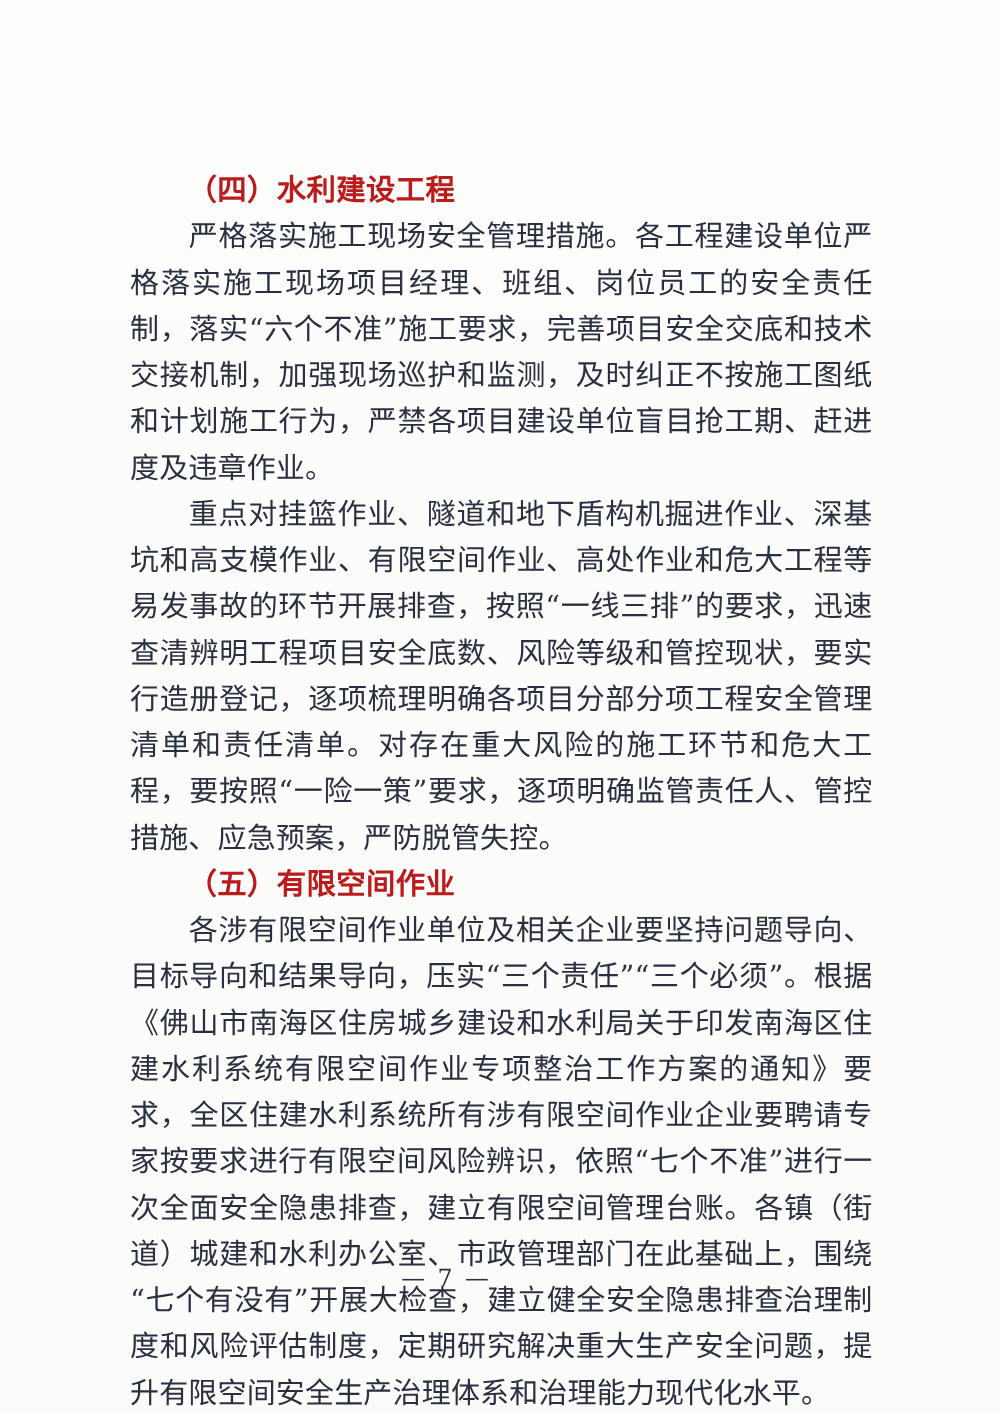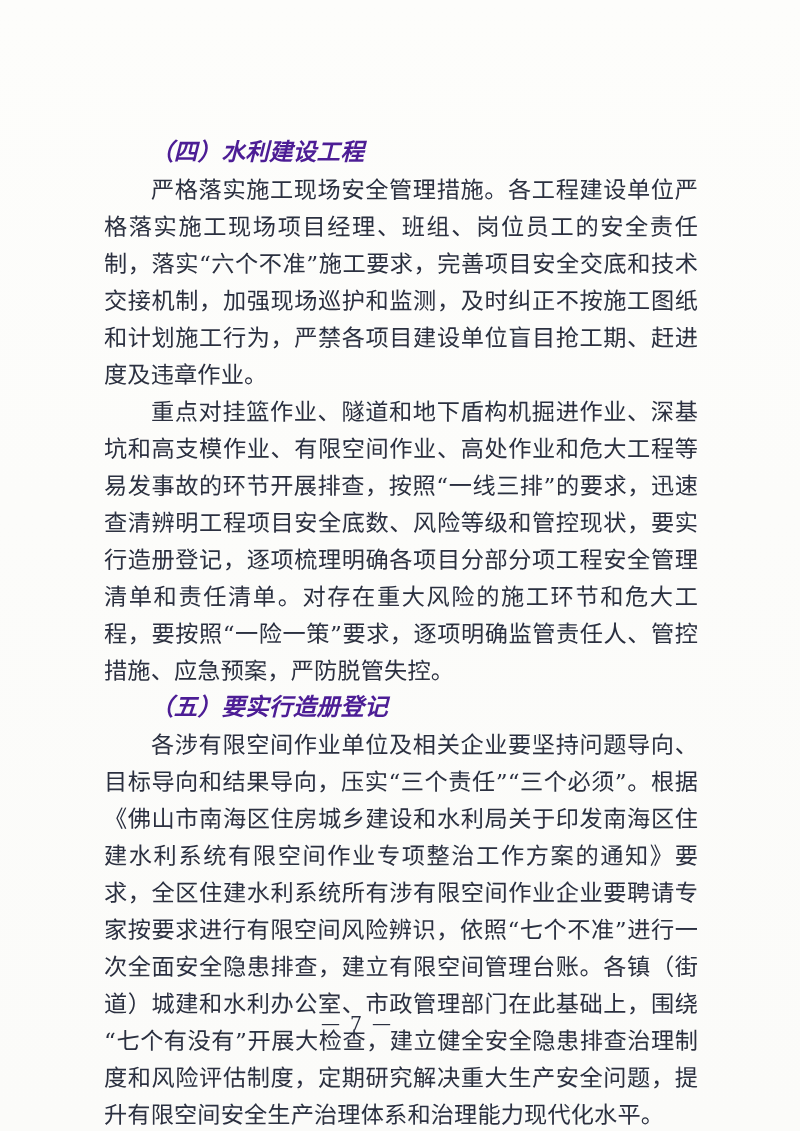--- a/index.html
+++ b/index.html
@@ -37,26 +37,25 @@
     top: 134px;
     width: 594px;
   }
 
   
   .section-heading {
     font-family: "DejaVu Serif", "Liberation Serif", serif;
     font-weight: 700;
     font-size: 23.5px;
     line-height: 37px;
-    color: #4c1d95;
+    color: #b91c1c;
     text-indent: 46px;
     letter-spacing: 0.3px;
     margin: 0;
     white-space: nowrap;
-    font-style: italic;
   }
 
   
   .body-para {
     font-family: "DejaVu Serif", "Liberation Serif", serif;
     font-weight: 400;
     font-size: 23.2px;
     line-height: 37px;
     color: #2b3040;
     text-indent: 47px;
@@ -86,20 +85,20 @@
 <div class="page">
   <div class="paper-tint"></div>
 
   <div class="content">
     <div class="section-heading">（四）水利建设工程</div>
 
     <p class="body-para">严格落实施工现场安全管理措施。各工程建设单位严格落实施工现场项目经理、班组、岗位员工的安全责任制，落实“六个不准”施工要求，完善项目安全交底和技术交接机制，加强现场巡护和监测，及时纠正不按施工图纸和计划施工行为，严禁各项目建设单位盲目抢工期、赶进度及违章作业。</p>
 
     <p class="body-para">重点对挂篮作业、隧道和地下盾构机掘进作业、深基坑和高支模作业、有限空间作业、高处作业和危大工程等易发事故的环节开展排查，按照“一线三排”的要求，迅速查清辨明工程项目安全底数、风险等级和管控现状，要实行造册登记，逐项梳理明确各项目分部分项工程安全管理清单和责任清单。对存在重大风险的施工环节和危大工程，要按照“一险一策”要求，逐项明确监管责任人、管控措施、应急预案，严防脱管失控。</p>
 
-    <div class="section-heading">（五）要实行造册登记</div>
+    <div class="section-heading">（五）有限空间作业</div>
 
     <p class="body-para">各涉有限空间作业单位及相关企业要坚持问题导向、目标导向和结果导向，压实“三个责任”“三个必须”。根据《佛山市南海区住房城乡建设和水利局关于印发南海区住建水利系统有限空间作业专项整治工作方案的通知》要求，全区住建水利系统所有涉有限空间作业企业要聘请专家按要求进行有限空间风险辨识，依照“七个不准”进行一次全面安全隐患排查，建立有限空间管理台账。各镇（街道）城建和水利办公室、市政管理部门在此基础上，围绕“七个有没有”开展大检查，建立健全安全隐患排查治理制度和风险评估制度，定期研究解决重大生产安全问题，提升有限空间安全生产治理体系和治理能力现代化水平。</p>
 
   </div>
 
   <div class="page-number">— 7 —</div>
 </div>
 
 </body></html>

